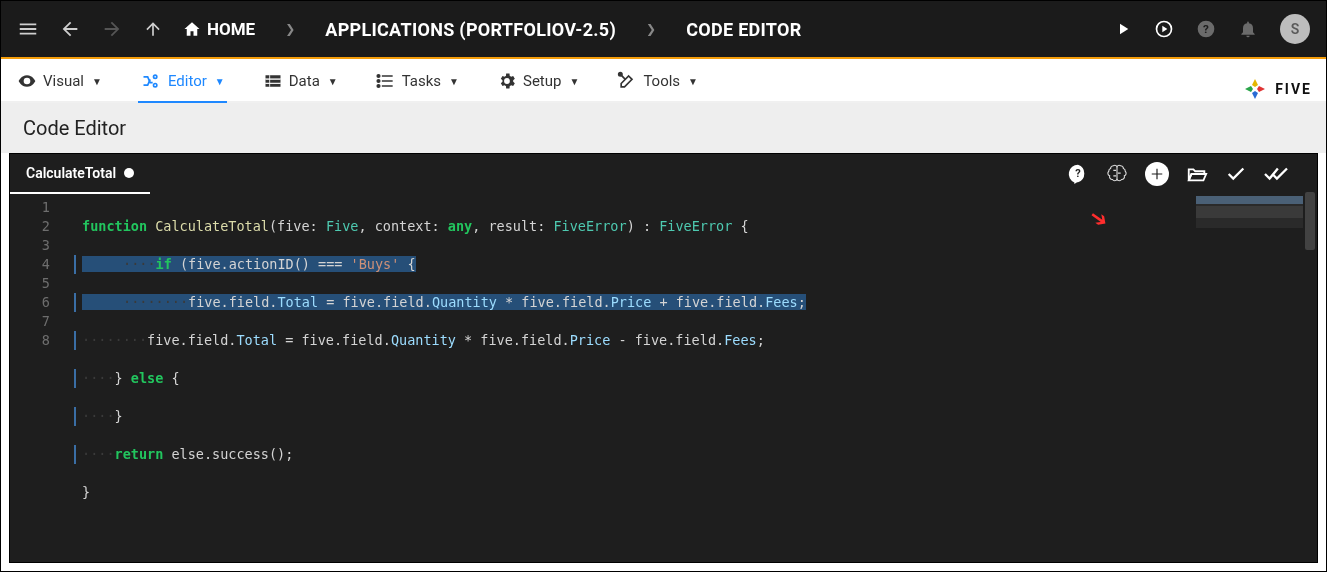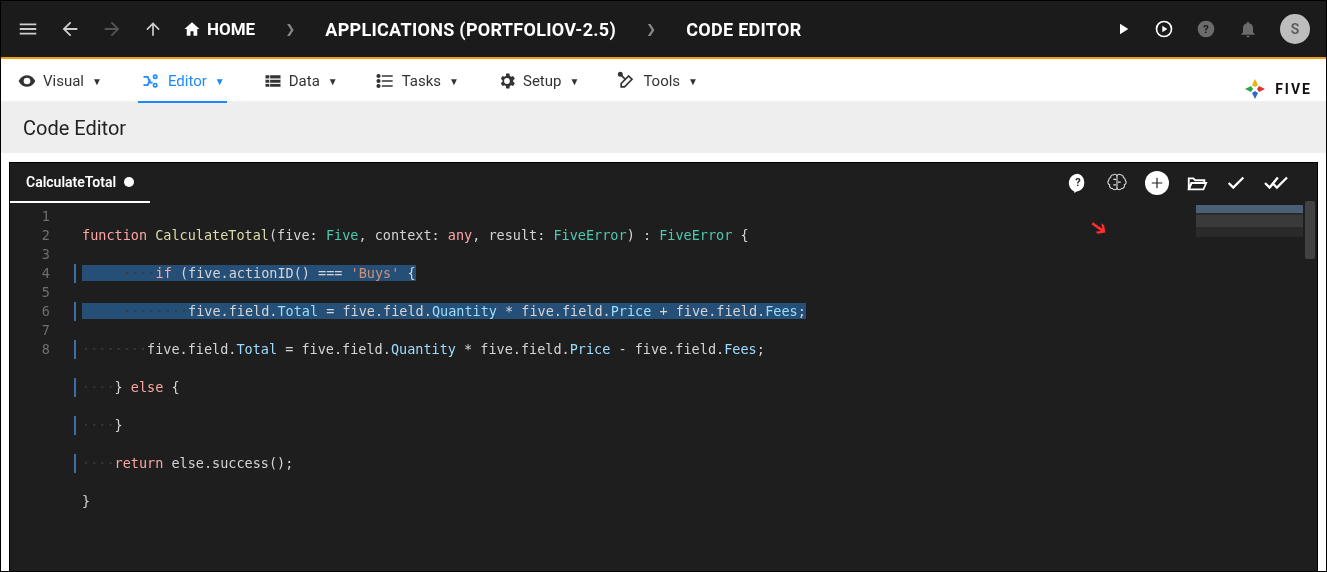--- a/index.html
+++ b/index.html
@@ -24,38 +24,38 @@
   .tabitem .tri { font-size:10px; color:#333; margin-left:2px;}
   .tabitem.active { color:#1e88ff; border-bottom:2px solid #1e88ff; margin-bottom:-2px; }
   .tabitem.active .tri { color:#1e88ff; }
   .brand { margin-left:auto; display:flex; align-items:center; gap:8px; color:#111; font-weight:700; letter-spacing:2px; }
   .brand svg { }
 
   
   .hdr { background:#eeeeee; height:50px; display:flex; align-items:center; padding:0 22px; font-size:20px; font-weight:400; color:#222;}
 
   
-  .editor-wrap { margin:9px 8px; border:1px solid #000; background:#1e1e1e; height:calc(572px - 56px - 2px - 44px - 50px - 10px); position:relative;}
+  .editor-wrap { margin:0 8px; border:1px solid #000; background:#1e1e1e; height:calc(572px - 56px - 2px - 44px - 50px - 10px); position:relative;}
   .editor-tabs { height:40px; background:#1e1e1e; display:flex; align-items:center; color:#fff; }
   .file-tab { display:flex; align-items:center; gap:8px; padding:0 16px; font-size:14px; border-bottom:2px solid #fff; height:100%; font-weight:600;}
   .file-dot { width:10px; height:10px; border-radius:50%; background:#fff; display:inline-block; }
   .editor-actions { margin-left:auto; display:flex; align-items:center; gap:16px; padding-right:28px; }
   .editor-actions .act { cursor:pointer; color:#fff; display:flex; align-items:center; justify-content:center;}
   .circle-btn { width:24px; height:24px; border-radius:50%; background:#fff; color:#1e1e1e; display:flex; align-items:center; justify-content:center; font-weight:700; font-size:18px;}
   .arrow-annot { position:absolute; left:1080px; top:52px; color:#ff2d2d; font-size:22px; transform:rotate(35deg); pointer-events:none;}
 
   
   .code-area { display:flex; font-family: "Consolas","Menlo","Monaco",monospace; font-size:13.5px; color:#d4d4d4; position:relative; }
   .gutter { width:50px; text-align:right; color:#6e6e6e; padding:4px 10px 0 0; user-select:none; line-height:19px;}
   .code { flex:1; padding:4px 0 0 14px; line-height:19px; white-space:pre; overflow:auto;}
   .code .ln { display:block; min-height:19px; border-left:2px solid transparent; padding-left:6px;}
   .code .ln.lb { border-left:2px solid #3a6ea5; }
   .sel { background:#264f78;padding-left:41px; }
   .ws { color:#3a3a3a; }
-  .tok-kw { color:#fca5a5; }
+  .tok-kw { color:#22c55e;font-weight:bold; }
   .tok-fn { color:#dcdcaa; }
   .tok-type { color:#4ec9b0; }
   .tok-prop { color:#9cdcfe; }
   .tok-str { color:#ce9178; }
 
   .minimap { position:absolute; top:42px; right:6px; width:115px; height:32px; background:#2a2a2a; overflow:hidden;}
   .minimap-inner { background:linear-gradient(#4a6076 0 4px, #4a6076 4px 8px, transparent 8px 10px, #3a3a3a 10px 22px, transparent 22px); height:100%; }
   .scrollbar-v { position:absolute; right:0; top:0; bottom:0; width:14px; background:#1e1e1e;}
   .scrollbar-v .thumb { position:absolute; right:2px; top:38px; width:10px; height:58px; background:#424242; border-radius:2px;}
 

